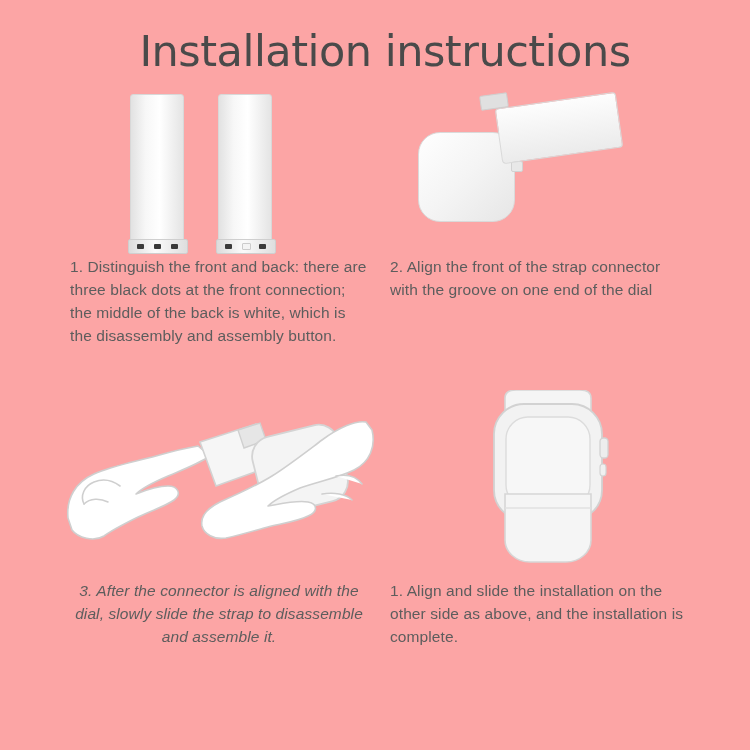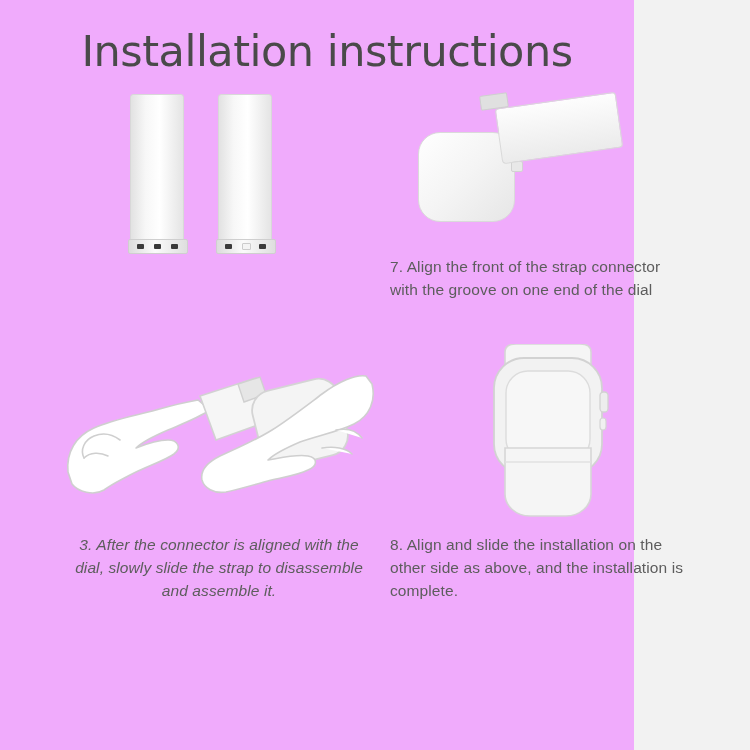--- a/index.html
+++ b/index.html
@@ -9,23 +9,23 @@
   body {
     width: 750px;
     height: 750px;
     background: #f2f2f2;
     font-family: "Liberation Sans", sans-serif;
     color: #5a5a5a;
     overflow: hidden;
   }
   .page {
     position: relative;
-    width: 634px;
+    width: 750px;
     height: 750px;
-    background: #f0abfc;
+    background: #fca5a5;
     box-sizing: border-box;
     padding-left: 20px;
   }
   .title {
     text-align: center;
     font-size: 43px;
     font-weight: normal;
     color: #4a4a4a;
     letter-spacing: -0.5px;
     margin: 0;
@@ -180,32 +180,33 @@
           </div>
         </div>
         <div class="strap strap-b">
           <div class="connector">
             <span class="dot dot-1"></span>
             <span class="dot dot-2 dot-white"></span>
             <span class="dot dot-3"></span>
           </div>
         </div>
       </div>
+      <div class="cell-cap">1. Distinguish the front and back: there are three black dots at the front connection; the middle of the back is white, which is the disassembly and assembly button.</div>
     </div>
 
     <div class="cell">
       <div class="cell-fig">
         <div class="watch-body">
           <div class="crown"></div>
           <div class="nub"></div>
         </div>
         <div class="strap-angled"></div>
         <div class="strap-tip"></div>
       </div>
-      <div class="cell-cap">7. Align the front of the strap connector with the groove on one end of the dial</div>
+      <div class="cell-cap">2. Align the front of the strap connector with the groove on one end of the dial</div>
     </div>
 
     <div class="cell row2">
       <div class="cell-fig">
         <svg class="fig3" width="320" height="190" viewBox="0 0 320 190">
 
           <g fill="#ffffff" stroke="#cfcfcf" stroke-width="1.6" stroke-linejoin="round" stroke-linecap="round">
             <path d="M8,128 C6,108 16,92 34,84 C52,76 74,72 96,66 C110,62 126,58 138,56 L150,66 C138,74 122,80 108,86 C94,92 82,98 76,104 C86,100 98,96 108,96 C118,96 122,104 114,110 C106,116 88,122 76,128 C64,134 52,140 44,146 C34,152 18,148 12,140 Z"></path>
             <path d="M60,96 C52,90 44,88 34,92 C24,96 20,106 24,114"></path>
             <path d="M48,112 C40,108 30,108 24,114"></path>
@@ -241,17 +242,17 @@
 
           <rect x="126" y="27" width="84" height="90" rx="22" ry="22" fill="#f7f7f7" stroke="#dcdcdc" stroke-width="1.4"></rect>
 
           <rect x="220" y="48" width="8" height="20" rx="3.5" fill="#ededed" stroke="#d2d2d2" stroke-width="1.3"></rect>
           <rect x="220" y="74" width="6" height="12" rx="3" fill="#f0f0f0" stroke="#d4d4d4" stroke-width="1.2"></rect>
 
           <path d="M125,104 L211,104 L211,150 C211,162 200,172 186,172 L150,172 C136,172 125,162 125,150 Z" fill="#f5f5f5" stroke="#d6d6d6" stroke-width="1.6"></path>
           <path d="M125,118 L211,118" stroke="#e0e0e0" stroke-width="1.3" fill="none"></path>
         </svg>
       </div>
-      <div class="cell-cap">8. Align and slide the installation on the other side as above, and the installation is complete.</div>
+      <div class="cell-cap">1. Align and slide the installation on the other side as above, and the installation is complete.</div>
     </div>
 
   </div>
 </div>
 
 </body></html>

